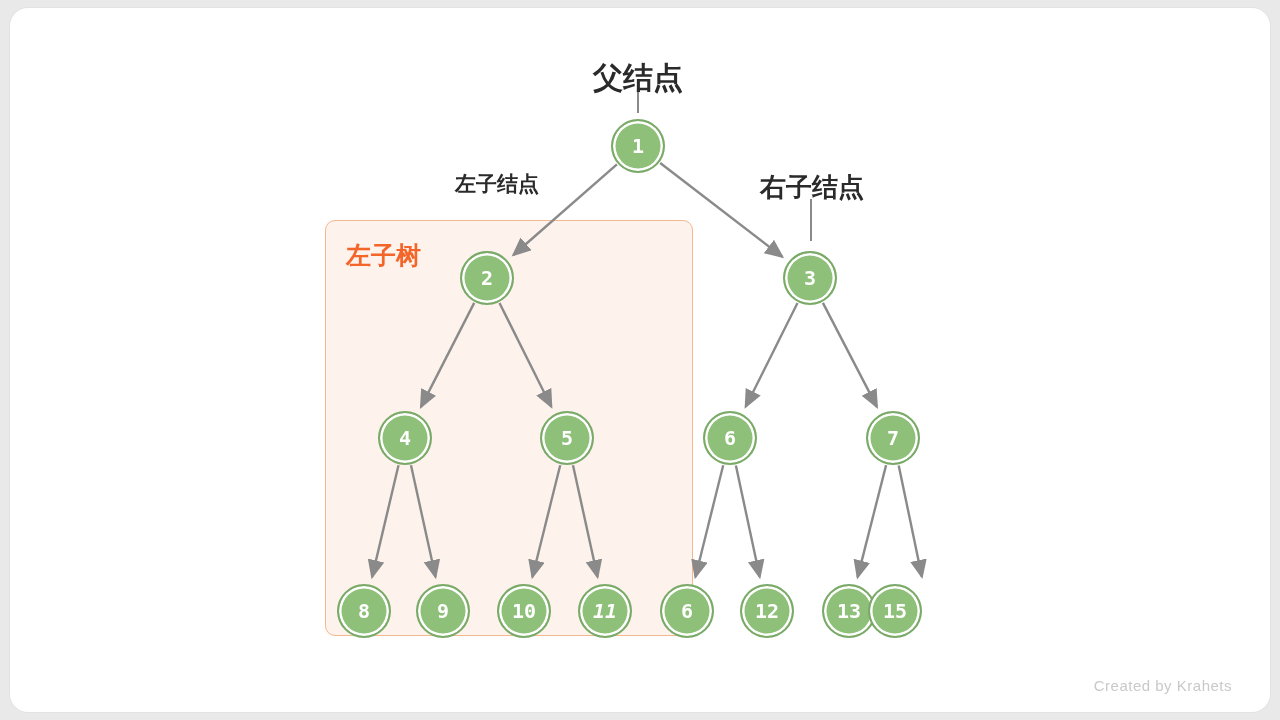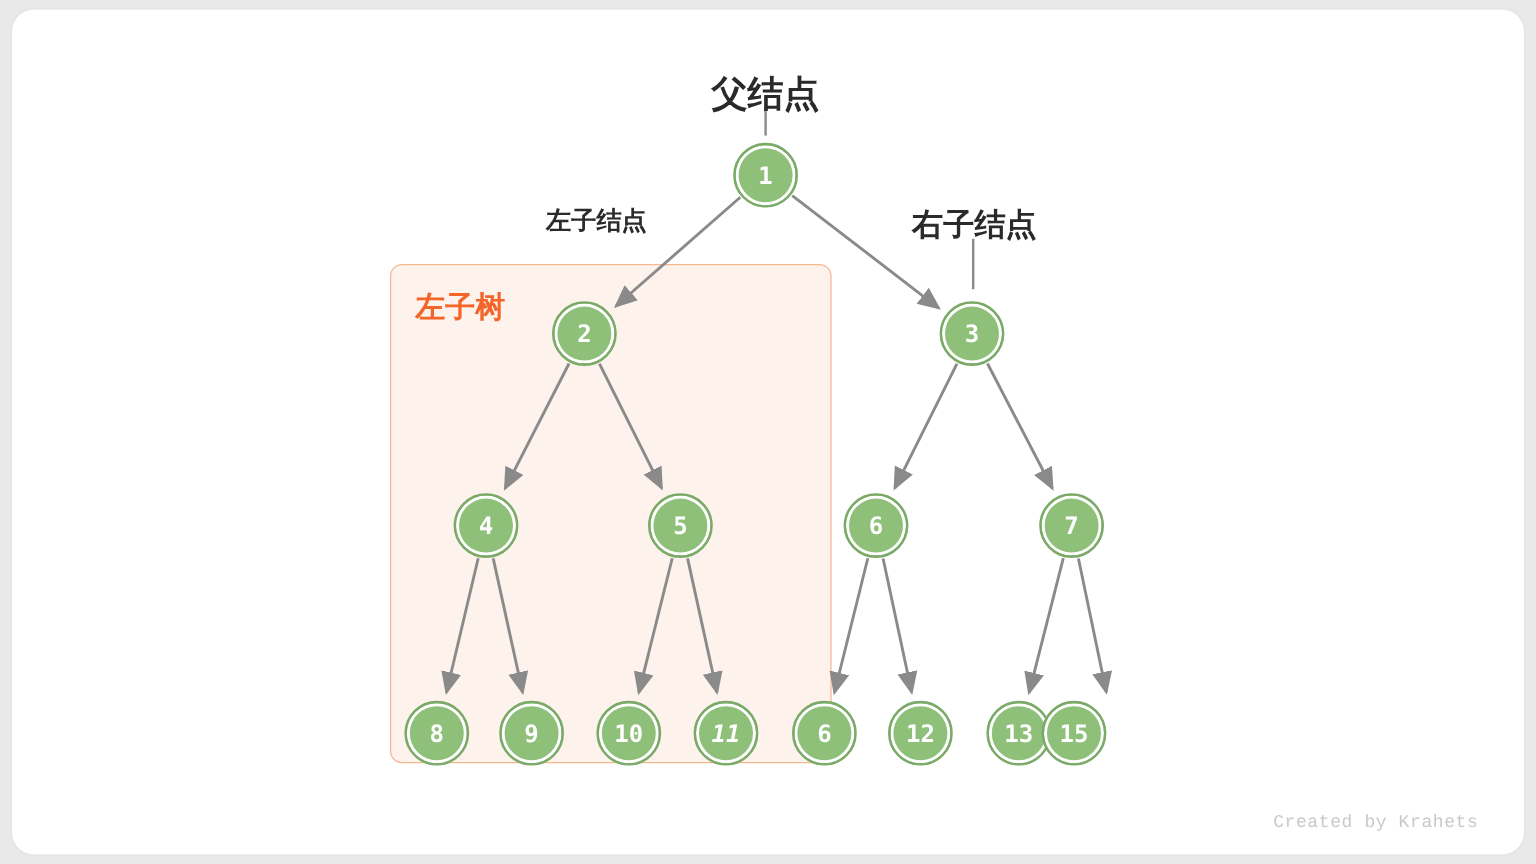--- a/index.html
+++ b/index.html
@@ -44,21 +44,21 @@
     font-family:"DejaVu Sans Mono","Liberation Mono",monospace;
     font-size:20px;font-weight:bold;
   }
   .toplabel{
     position:absolute;transform:translateX(-50%);
     font-size:30px;font-weight:bold;color:var(--title-color,#2a2a2a);
     z-index:4;white-space:nowrap;
   }
   .credit{
     position:absolute;right:48px;bottom:26px;
-    font-family:Liberation Mono, monospace;
+    font-family:Liberation Sans, sans-serif;
     font-size:15px;color:var(--credit-color,#c9c9c9);
     z-index:4;letter-spacing:0.5px;
   }
 </style>
 </head>
 <body style="--node-fill: #8ec07a; --node-border: #7aa968; --node-text: #ffffff; --title-color: #2a2a2a; --left-accent: #f4652a; --left-bg: #fdf2ec; --left-border: #f5b78e; --right-accent: #1e8fdd; --right-bg: #eaf3fb; --right-border: #aacfe9; --credit-color: #c9c9c9;">
 
 <div class="canvas">
   <div class="card"></div>
 

